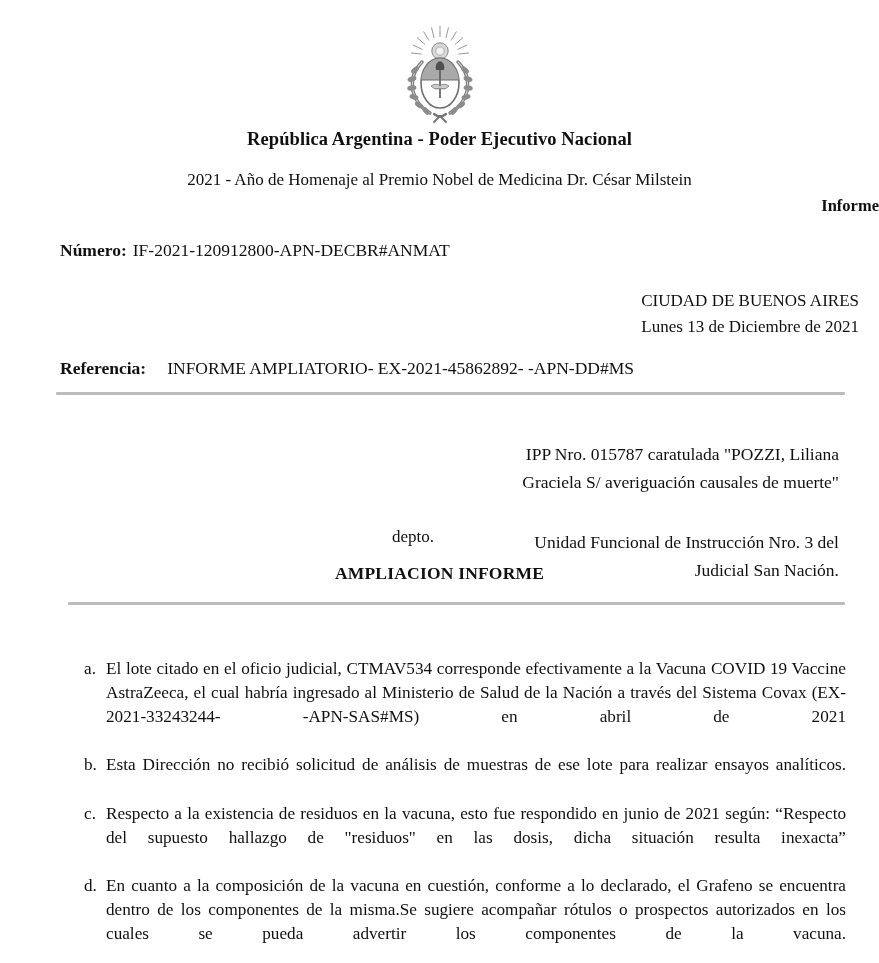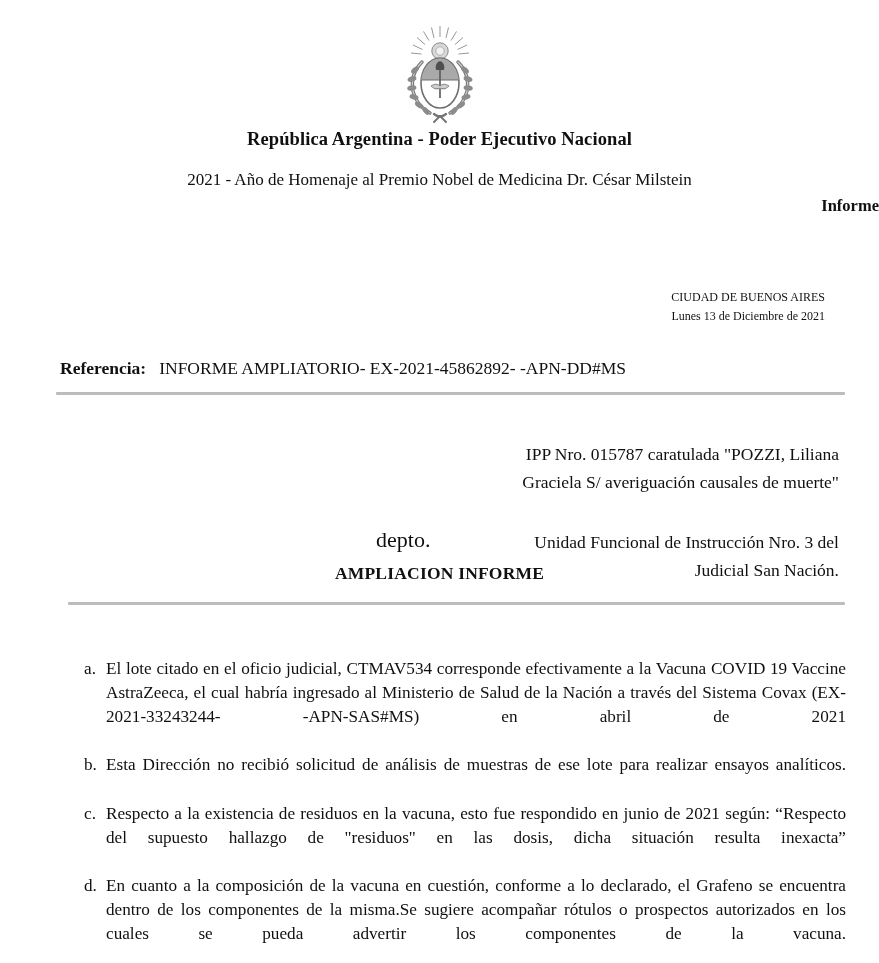--- a/index.html
+++ b/index.html
@@ -79,40 +79,40 @@
     font-weight: bold;
   }
   .numero-row .val {
     font-weight: normal;
     margin-left: 6px;
   }
 
   
   .place-date {
     position: absolute;
-    right: 54px;
+    right: 20px;
     top: 288px;
     text-align: right;
-    font-size: 12px;
+    font-size: 17px;
     line-height: 1.55;
   }
 
   
   .referencia-row {
     position: absolute;
     left: 60px;
     top: 358px;
     font-size: 17.5px;
   }
   .referencia-row .lbl {
     font-weight: bold;
   }
   .referencia-row .val {
     font-weight: normal;
-    margin-left: 13px;
+    margin-left: 21px;
     font-family: Liberation Serif, serif;
   }
 
   .rule {
     position: absolute;
     height: 3px;
     background: #bcbcbc;
     border-radius: 1px;
   }
   .rule-top {
@@ -134,23 +134,23 @@
     width: 470px;
     text-align: right;
     font-size: 17.5px;
     line-height: 1.6;
   }
   .case-block .para + .para {
     margin-top: 32px;
   }
   .depto {
     position: absolute;
-    left: 376px;
+    left: 392px;
     top: 527px;
-    font-size: 22px;
+    font-size: 17px;
   }
 
   
   .section-title {
     position: absolute;
     left: 0;
     top: 563px;
     width: 879px;
     text-align: center;
     font-size: 17.5px;
@@ -255,20 +255,23 @@
     </span>
   </div>
 
   <div class="header-block">
     <div class="hdr-line1">República Argentina - Poder Ejecutivo Nacional</div>
     <div class="hdr-line2">2021 - Año de Homenaje al Premio Nobel de Medicina Dr. César Milstein</div>
   </div>
 
   <div class="doc-kind">Informe</div>
 
+  <div class="numero-row">
+    <span class="lbl">Número:</span><span class="val">IF-2021-120912800-APN-DECBR#ANMAT</span>
+  </div>
 
   <div class="place-date">
     <div>CIUDAD DE BUENOS AIRES</div>
     <div>Lunes 13 de Diciembre de 2021</div>
   </div>
 
   <div class="referencia-row">
     <span class="lbl">Referencia:</span><span class="val">INFORME AMPLIATORIO- EX-2021-45862892- -APN-DD#MS</span>
   </div>
 

